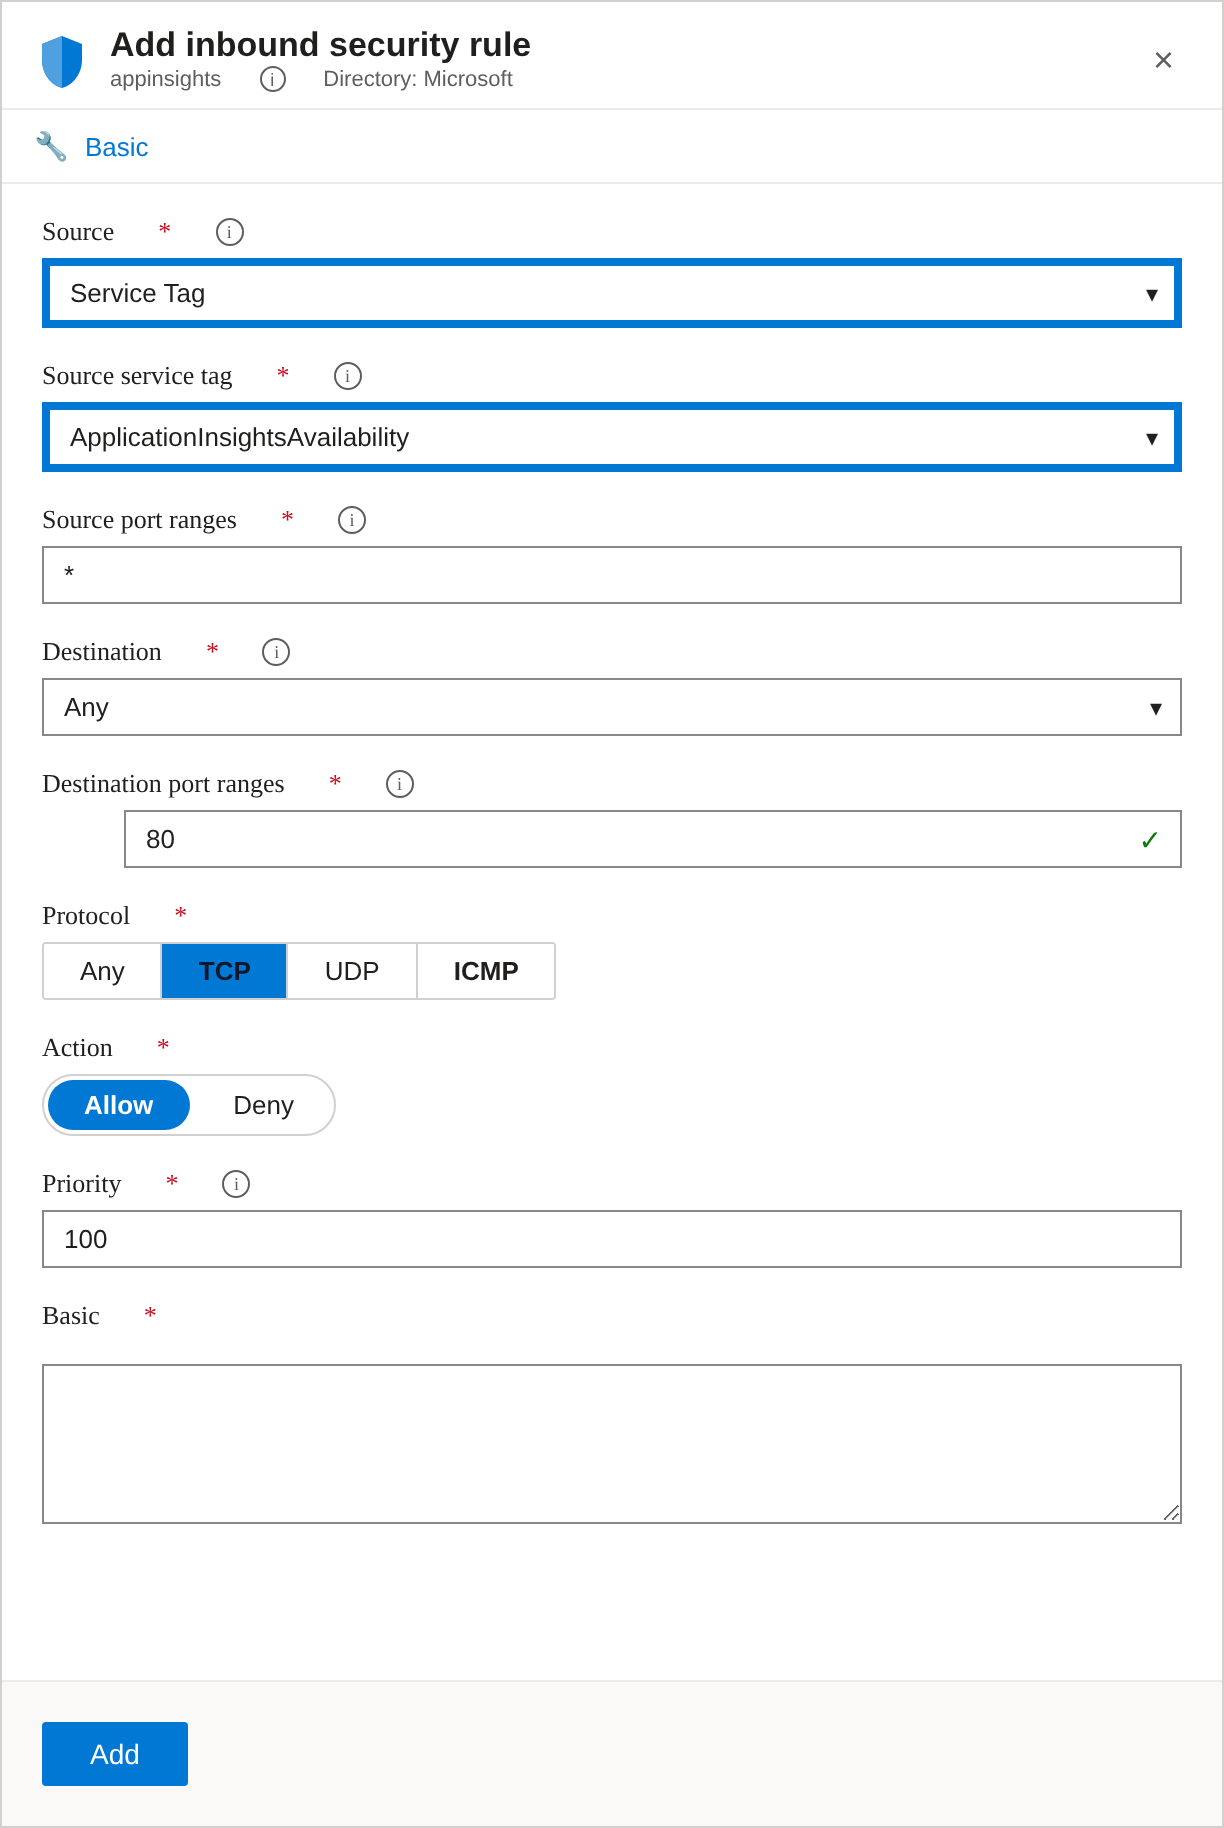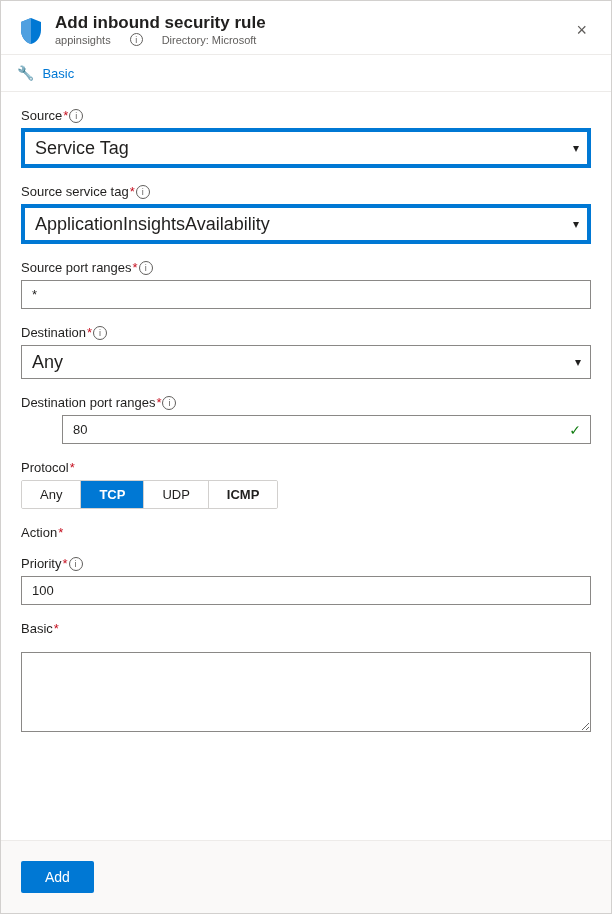--- a/index.html
+++ b/index.html
@@ -74,25 +74,26 @@
       padding: 16px 20px;
       flex: 1;
       overflow-y: auto;
     }
     .form-group {
       margin-bottom: 16px;
     }
     .form-label {
       display: flex;
       align-items: center;
-      gap: 1px;
+      gap: 22px;
       font-size: 13px;
       color: #201f1e;
       margin-bottom: 5px;
       font-weight: 500;
+      font-family: Liberation Serif, serif;
     }
     .required { color: #c50f1f; }
     .info-icon {
       width: 14px;
       height: 14px;
       border-radius: 50%;
       border: 1px solid #605e5c;
       display: inline-flex;
       align-items: center;
       justify-content: center;
@@ -103,21 +104,21 @@
     }
     .select-wrapper {
       position: relative;
     }
     .select-wrapper.active-blue { border: 2px solid #0078d4; }
     .select-wrapper select {
       width: 100%;
       padding: 6px 30px 6px 10px;
       border: 1px solid #8a8886;
       background: #ffffff;
-      font-size: 18px;
+      font-size: 13px;
       color: #201f1e;
       appearance: none;
       -webkit-appearance: none;
       cursor: pointer;
       outline: none;
     }
     .select-wrapper.active-blue select { border: 2px solid #0078d4; }
     .chevron-down {
       position: absolute;
       right: 10px;
@@ -169,21 +170,21 @@
       background: #ffffff;
       border: none;
       border-right: 1px solid #d2d0ce;
       cursor: pointer;
       font-size: 13px;
       color: #201f1e;
     }
     .protocol-btn:last-child { border-right: none; font-weight: bold; }
     .protocol-btn.active {
       background: #0078d4;
-      color: #ffffff;
+      color: #0f172a;
       font-weight: 600;
     }
     .action-group {
       display: flex;
       align-items: center;
       gap: 4px;
       border: 1px solid #d2d0ce;
       border-radius: 20px;
       overflow: hidden;
       width: fit-content;
@@ -344,20 +345,24 @@
         <button class="protocol-btn">UDP</button>
         <button class="protocol-btn">ICMP</button>
       </div>
     </div>
 
     <div class="form-group">
       <div class="form-label">
         <span>Action</span>
         <span class="required">*</span>
       </div>
+      <div class="action-group">
+        <button class="action-btn active">Allow</button>
+        <button class="action-btn">Deny</button>
+      </div>
     </div>
 
     <div class="form-group">
       <div class="form-label">
         <span>Priority</span>
         <span class="required">*</span>
         <span class="info-icon">i</span>
       </div>
       <input class="form-input" type="text" value="100" style="">
     </div>

